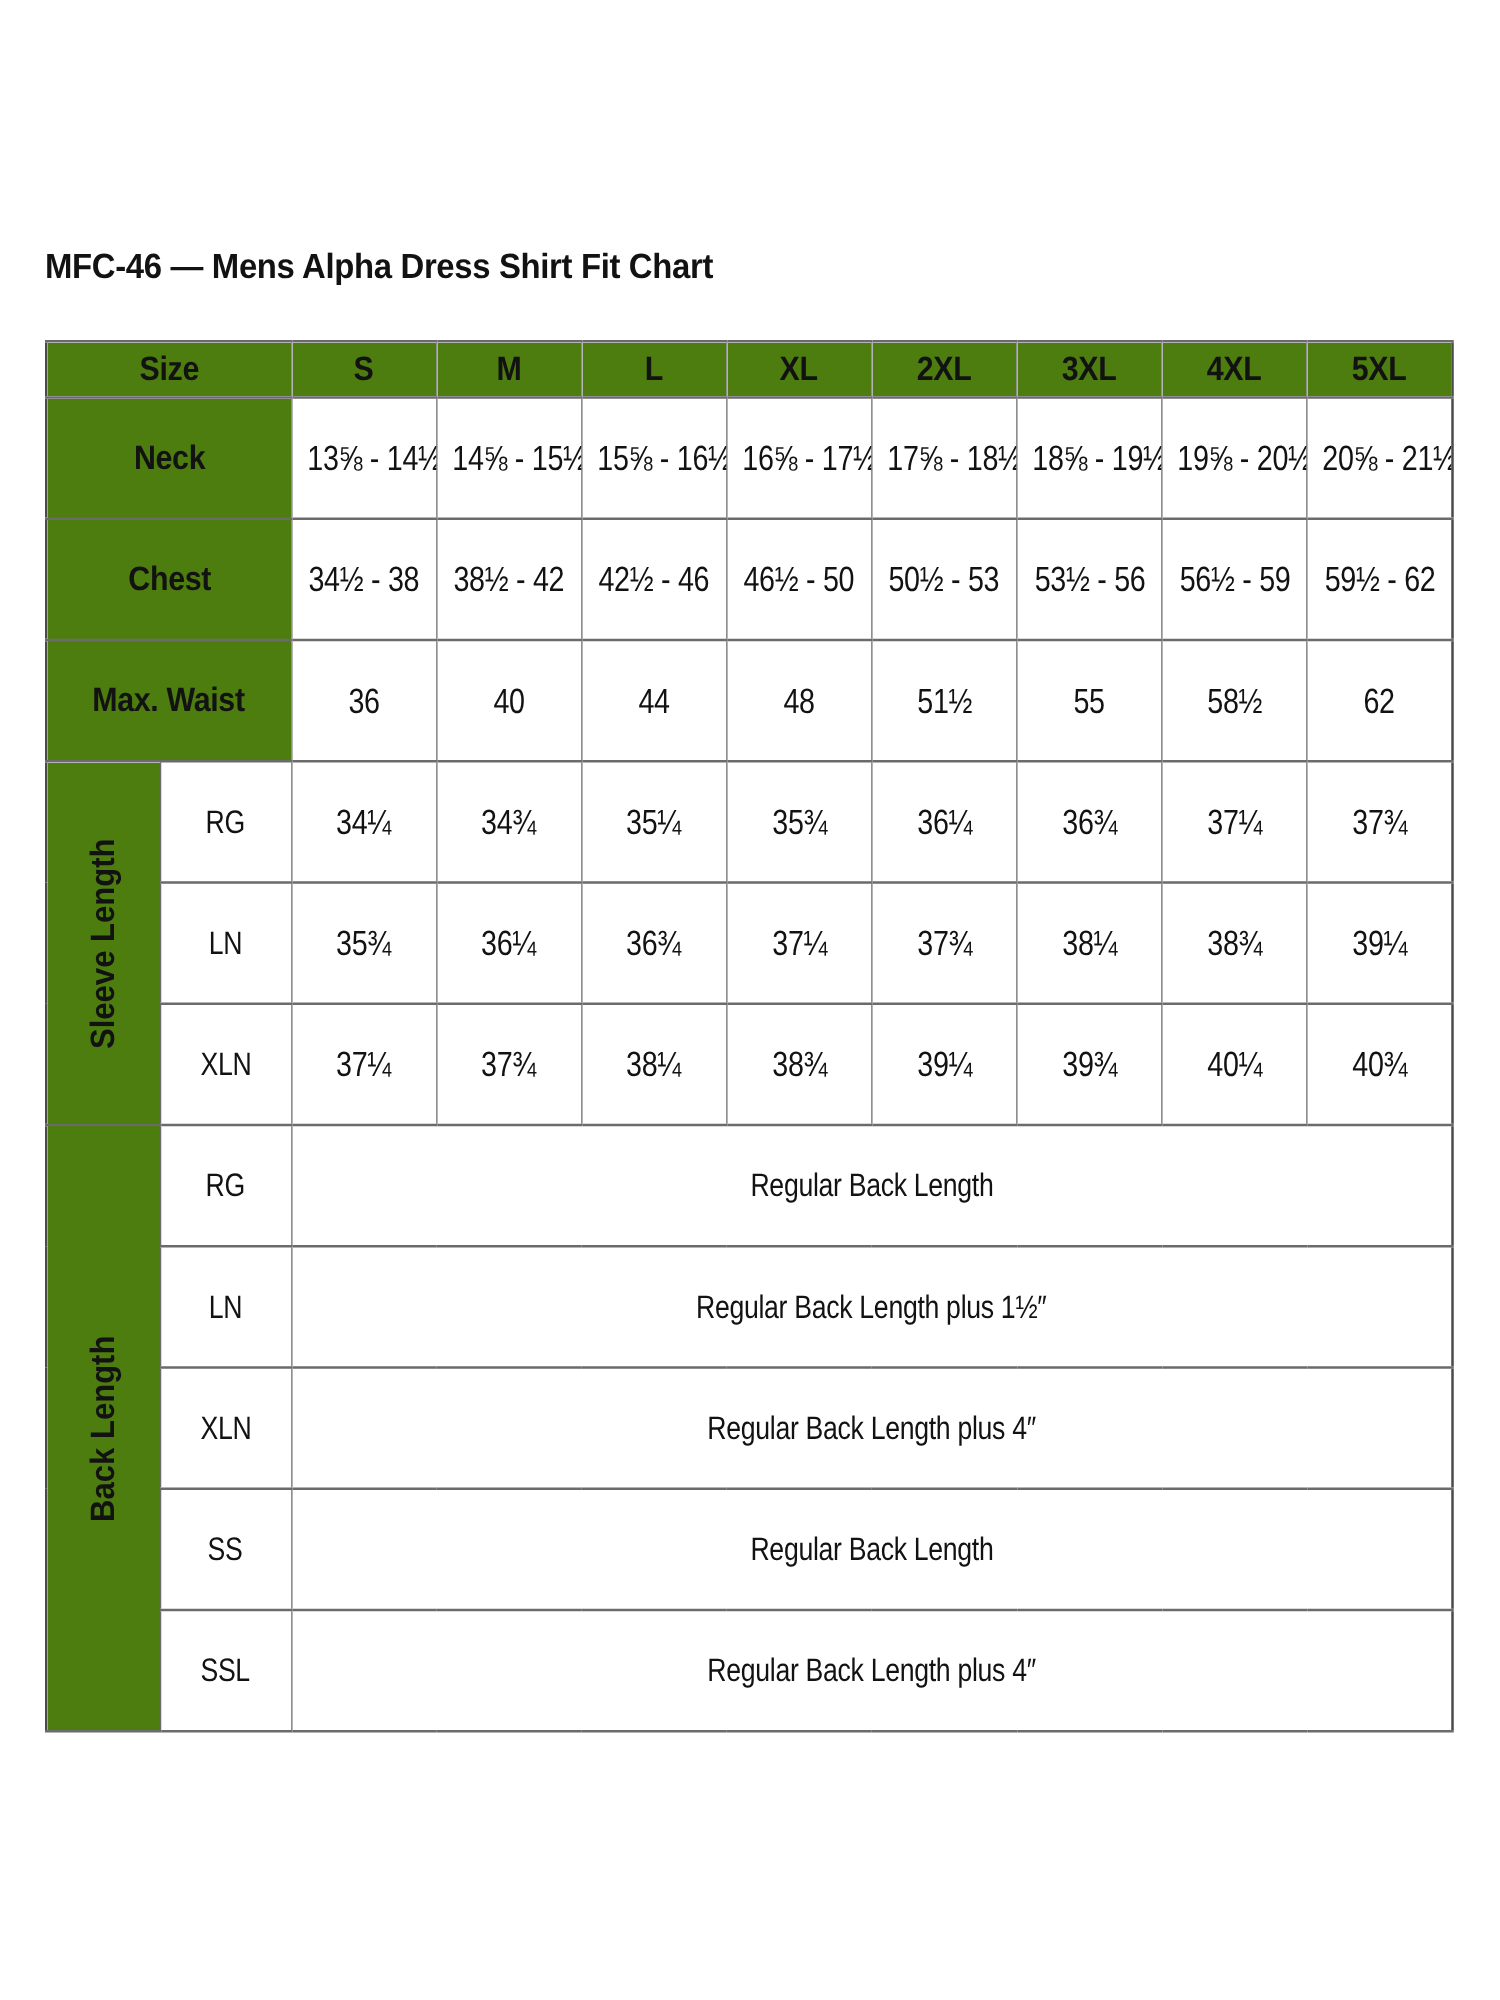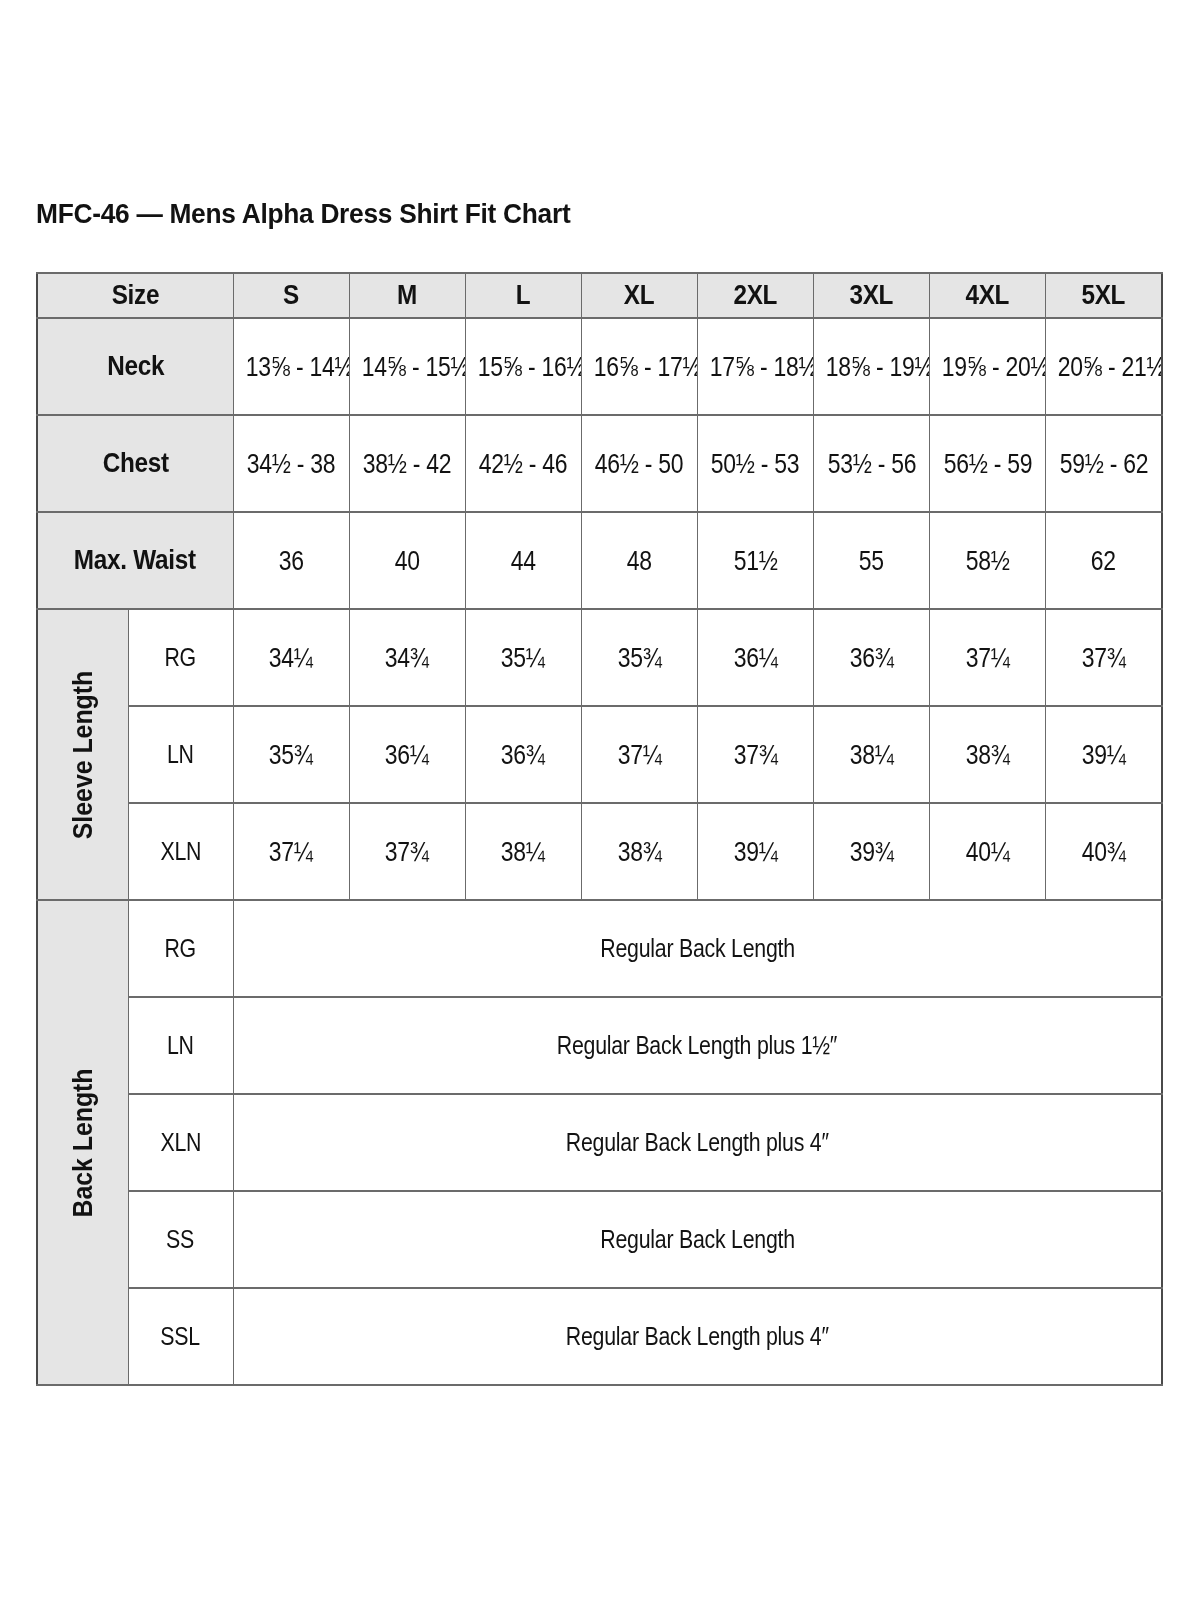--- a/index.html
+++ b/index.html
@@ -40,21 +40,21 @@
     border: 1.5px solid #6b6b6b;
     border-top-width: 2px;
     border-bottom-width: 2px;
     text-align: center;
     vertical-align: middle;
     padding: 0;
     overflow: hidden;
   }
   tr.r-head { height: 45px; }
   tr.r { height: 97px; }
-  .hd { background: #e5e5e5; }
+  .hd { background: #4d7c0f; }
 
   
   .c {
     display: inline-block;
     transform: scaleX(0.82);
     transform-origin: center;
     white-space: nowrap;
     font-size: 28px;
     letter-spacing: -0.3px;
   }

